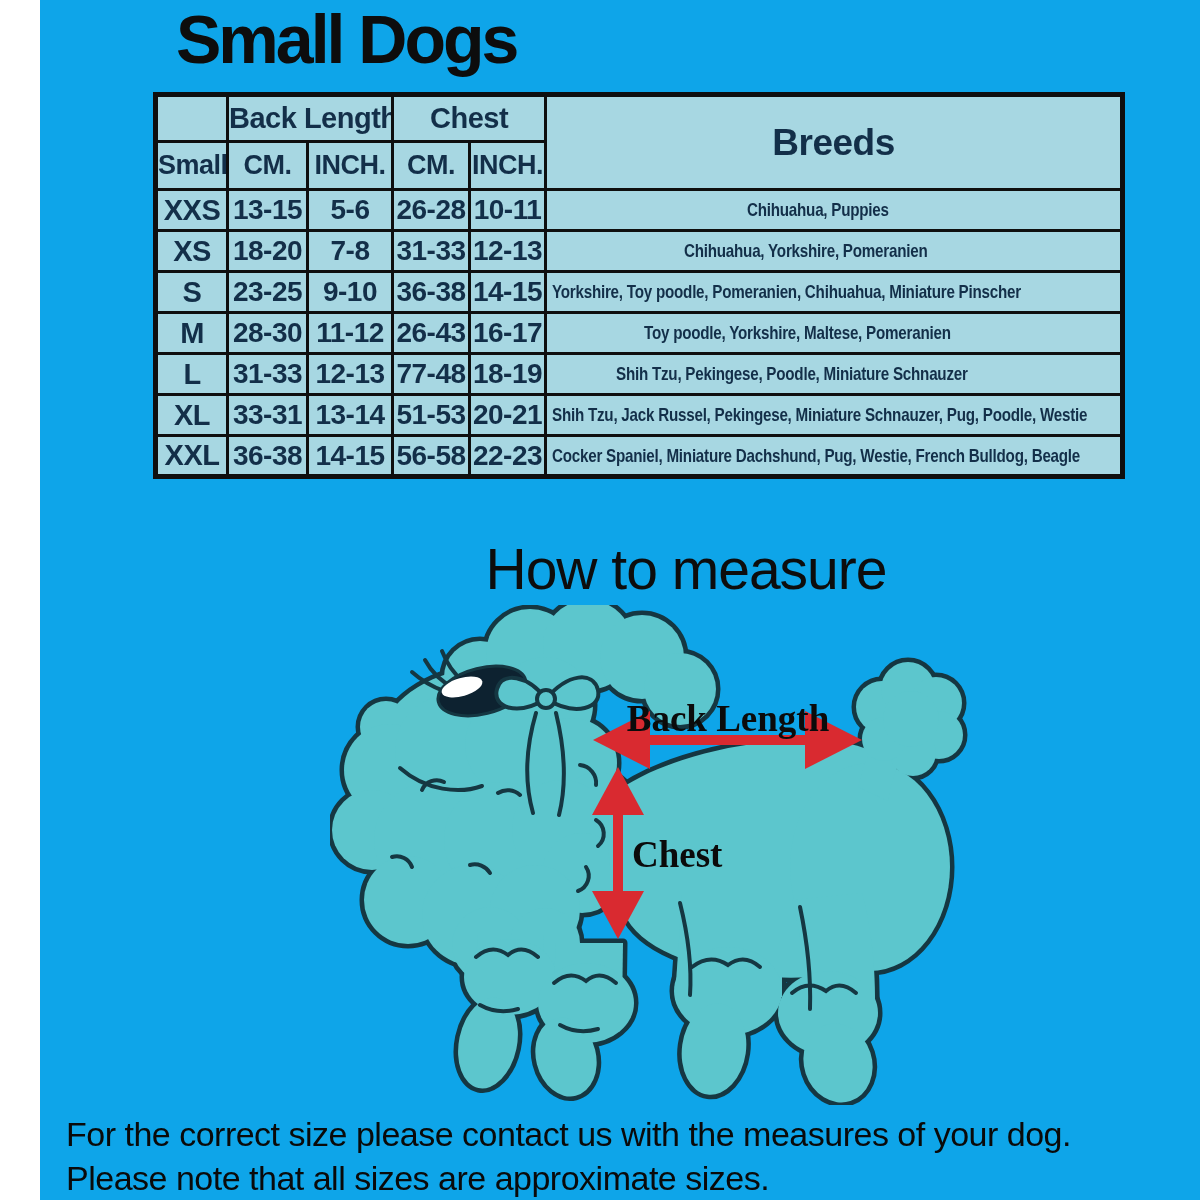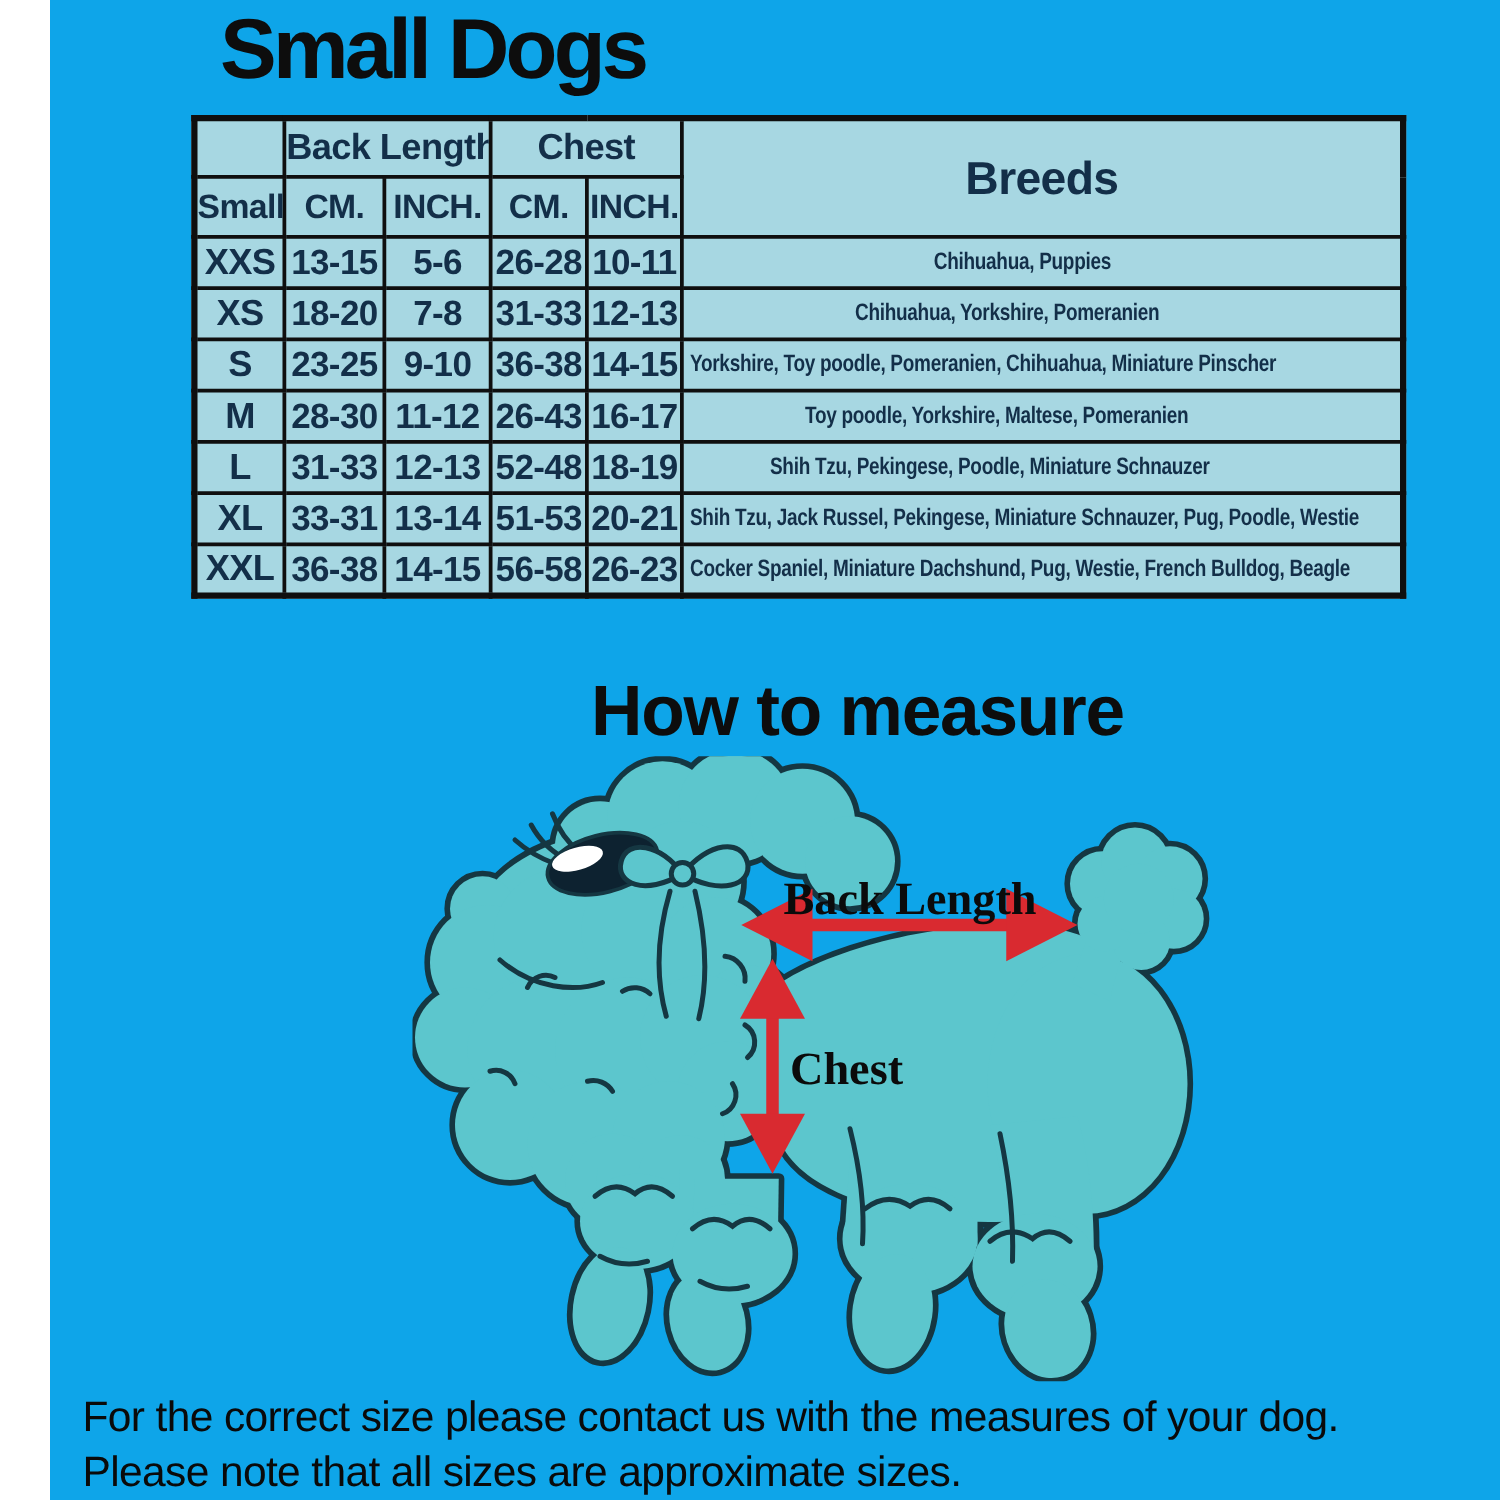--- a/index.html
+++ b/index.html
@@ -28,21 +28,21 @@
   th.red-head { color:#dc4257; font-size:27px; font-weight:bold; height:48px; }
   td.size-cell { font-size:29px; font-weight:bold; height:41px; }
   td.num-cell  { font-size:28px; font-weight:bold; }
   td.breeds-cell { text-align:left; padding-left:5px; }
   .breed-text {
     display:inline-block; font-size:19px; font-weight:bold; white-space:nowrap;
     transform:scaleX(0.8); transform-origin:0 50%; letter-spacing:-0.3px;
   }
   .measure-title {
     position:absolute; left:646px; top:536px; transform:translateX(-50%);
-    font-size:57px; font-weight:bold; letter-spacing:-1px; color:#0d0d0d;
+    font-size:57px; font-weight:normal; letter-spacing:-1px; color:#0d0d0d;
     white-space:nowrap;
   }
   .dog-svg { position:absolute; left:290px; top:605px; width:810px; height:500px; }
   .measure-label {
     font-family:"Liberation Serif", serif; font-weight:bold;
     font-size:37px; fill:#0b0b0b;
   }
   .footer-note {
     position:absolute; left:26px; top:1112px; width:1170px;
     font-size:34px; color:#0a0a0a; letter-spacing:-0.5px; line-height:44px;
@@ -110,38 +110,38 @@
         <td class="num-cell">28-30</td>
         <td class="num-cell">11-12</td>
         <td class="num-cell">26-43</td>
         <td class="num-cell">16-17</td>
         <td class="breeds-cell"><span class="breed-text">Toy poodle, Yorkshire, Maltese, Pomeranien</span></td>
       </tr>
       <tr>
         <td class="size-cell">L</td>
         <td class="num-cell">31-33</td>
         <td class="num-cell">12-13</td>
-        <td class="num-cell">52-48</td>
+        <td class="num-cell">77-48</td>
         <td class="num-cell">18-19</td>
         <td class="breeds-cell"><span class="breed-text">Shih Tzu, Pekingese, Poodle, Miniature Schnauzer</span></td>
       </tr>
       <tr>
         <td class="size-cell">XL</td>
         <td class="num-cell">33-31</td>
         <td class="num-cell">13-14</td>
         <td class="num-cell">51-53</td>
         <td class="num-cell">20-21</td>
         <td class="breeds-cell"><span class="breed-text">Shih Tzu, Jack Russel, Pekingese, Miniature Schnauzer, Pug, Poodle, Westie</span></td>
       </tr>
       <tr>
         <td class="size-cell">XXL</td>
         <td class="num-cell">36-38</td>
         <td class="num-cell">14-15</td>
         <td class="num-cell">56-58</td>
-        <td class="num-cell">26-23</td>
+        <td class="num-cell">22-23</td>
         <td class="breeds-cell"><span class="breed-text">Cocker Spaniel, Miniature Dachshund, Pug, Westie, French Bulldog, Beagle</span></td>
       </tr>
     </tbody>
   </table>
 
   <div class="measure-title">How to measure</div>
 
   <svg class="dog-svg" viewBox="0 0 810 500" xmlns="http://www.w3.org/2000/svg">
     <defs>
       <g id="dogshape">

